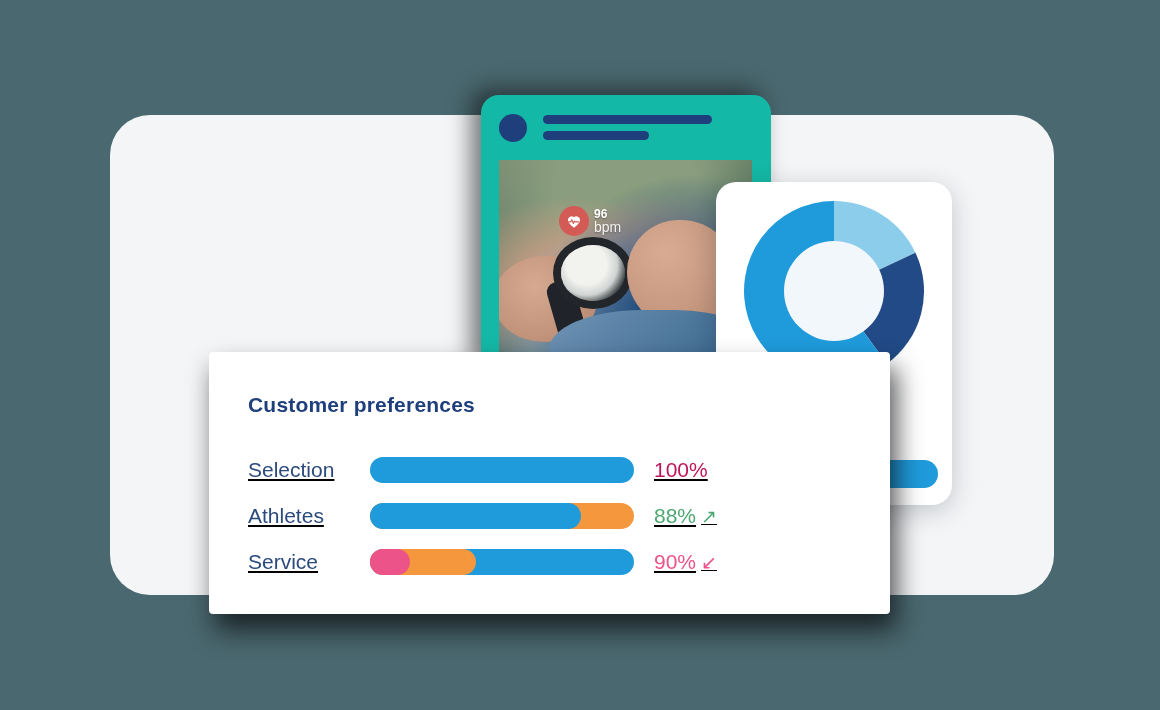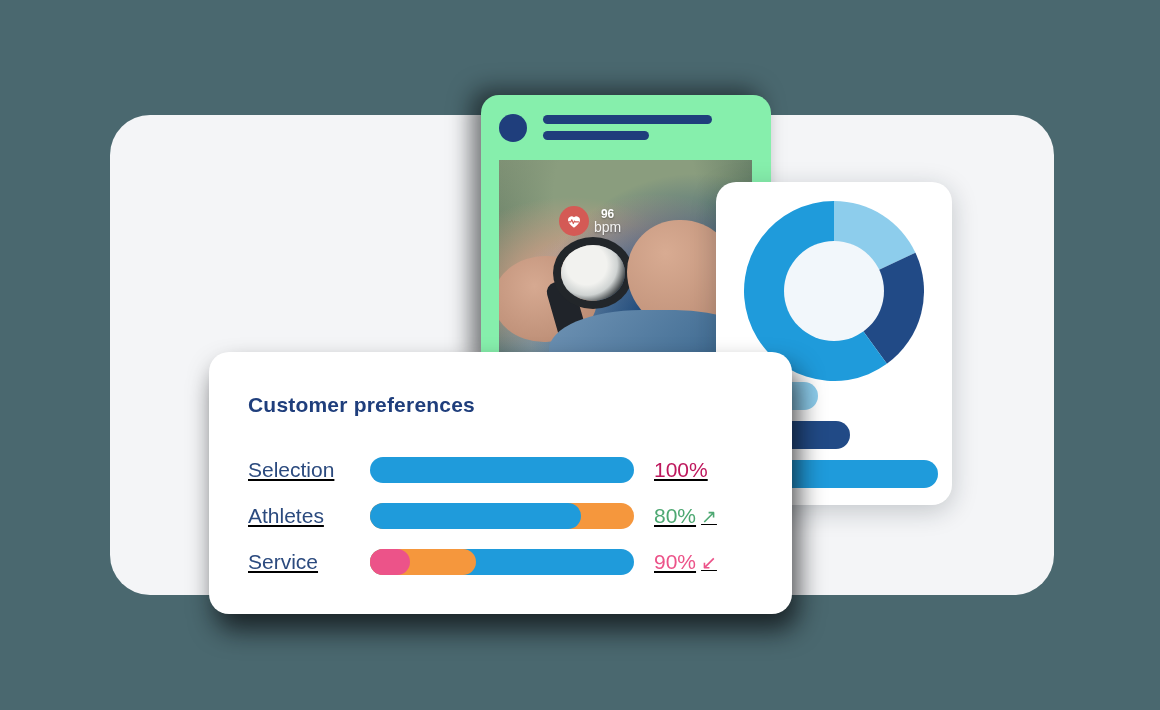--- a/index.html
+++ b/index.html
@@ -16,24 +16,23 @@
   .back-panel{
     position:absolute;left:110px;top:115px;
     width:944px;height:480px;
     background:#f4f5f7;border-radius:40px;
   }
 
   
   .post-card{
     position:absolute;left:481px;top:95px;
     width:290px;height:281px;
-    background:#86efac;border-radius:18px;
+    background:#14b8a6;border-radius:18px;
     box-shadow:-10px -6px 22px rgba(10,12,14,.55);
     overflow:hidden;
-    text-align:center;
   }
   .post-head{
     height:65px;display:flex;align-items:center;padding-left:18px;gap:16px;
   }
   .avatar-dot{
     width:28px;height:28px;border-radius:50%;background:#1f3e7c;flex:none;
   }
   .skel-lines{display:flex;flex-direction:column;gap:7px;}
   .skel{height:9px;border-radius:5px;background:#1f3e7c;}
   .skel.w1{width:169px;}
@@ -101,24 +100,23 @@
     padding-left:20px;color:#ffffff;font-size:16px;margin-bottom:11px;
     box-sizing:border-box;
   }
   .tag.t0{width:112px;}
   .tag.t1{width:144px;}
   .tag.t2{width:232px;}
 
   
   .pref-card{
     position:absolute;left:209px;top:352px;
-    width:571px;height:262px;
-    background:#ffffff;border-radius:20px;
+    width:681px;height:262px;
+    background:#ffffff;border-radius:4px;
     box-shadow:6px 16px 26px rgba(8,10,12,.72);
-    padding-left:12px;
   }
   .pref-title{
     position:absolute;left:39px;top:41px;
     font-size:21px;font-weight:bold;color:#1f3e7c;letter-spacing:.2px;
   }
   .pref-rows{position:absolute;left:39px;top:95px;width:510px;}
   .pref-row{display:flex;align-items:center;height:46px;text-decoration:underline;}
   .row-label{
     width:122px;font-size:21px;color:#2b4a7e;flex:none;
   }
@@ -208,21 +206,21 @@
             <span>100%</span>
           </div>
         </div>
         <div class="pref-row">
           <div class="row-label">Athletes</div>
           <div class="bar-track">
             <div class="seg" style="left: 0px; width: 264px; background: rgb(245, 151, 61);"></div>
             <div class="seg" style="left: 0px; width: 211.2px; background: rgb(31, 155, 219);"></div>
           </div>
           <div class="row-value" style="color: rgb(77, 168, 114);">
-            <span>80%</span>
+            <span>88%</span>
             <span class="trend">↗</span>
           </div>
         </div>
         <div class="pref-row">
           <div class="row-label">Service</div>
           <div class="bar-track">
             <div class="seg" style="left: 0px; width: 264px; background: rgb(31, 155, 219);"></div>
             <div class="seg" style="left: 0px; width: 105.6px; background: rgb(245, 151, 61);"></div>
             <div class="seg" style="left: 0px; width: 39.6px; background: rgb(236, 83, 137);"></div>
           </div>

